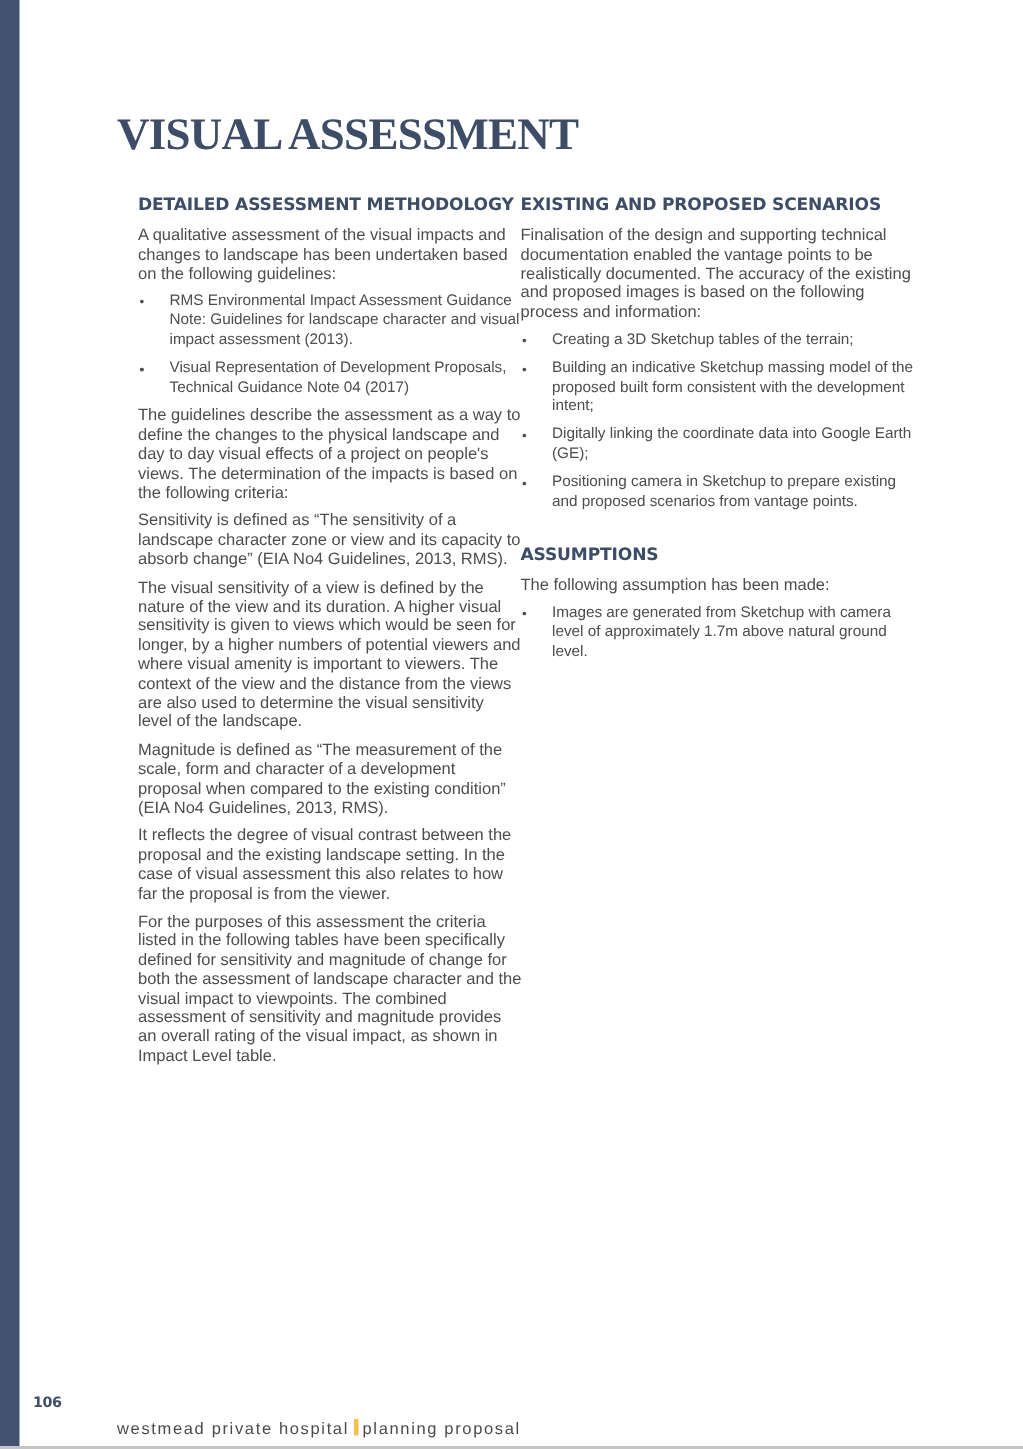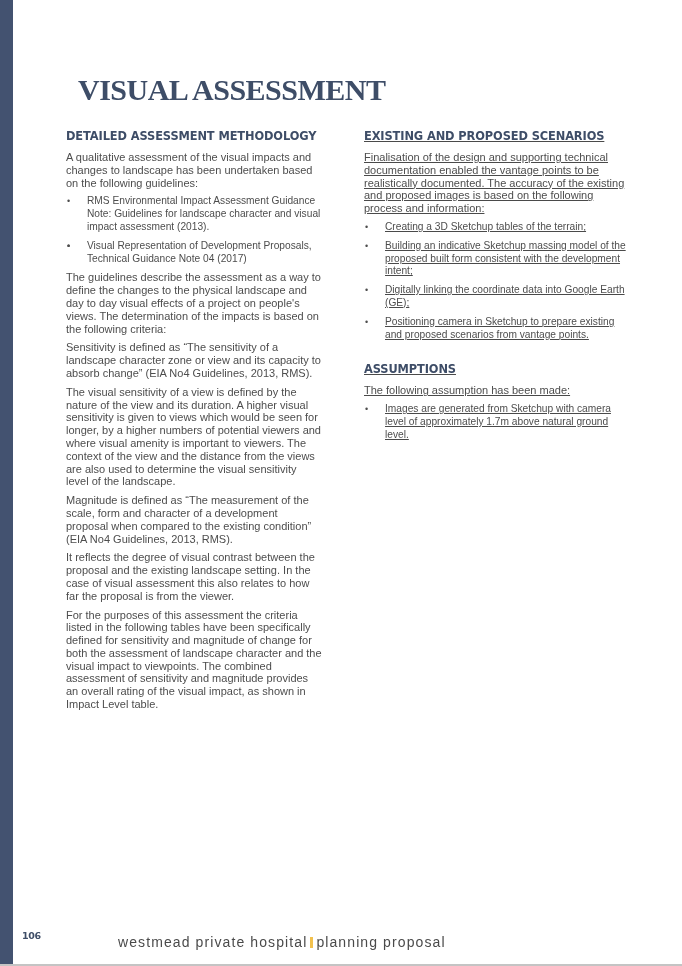--- a/index.html
+++ b/index.html
@@ -17,22 +17,22 @@
     position: absolute; left: 0; right: 0; bottom: 0; height: 2px;
     background: #c4c4c4;
   }
   .page-title {
     position: absolute; left: 78px; top: 70px; margin: 0;
     font-family: Liberation Serif, serif; font-weight: bold;
     font-size: 30px; letter-spacing: -0.5px; color: #3e4d67;
     line-height: 40px;
   }
   .col { position: absolute; top: 128px; width: 256px; }
-  .col-left { left: 66px; }
-  .col-right { left: 364px; width: 262px; text-decoration: underline; }
+  .col-left { left: 92px; }
+  .col-right { left: 347px; width: 262px; }
   h2 {
     margin: 0 0 7px 0;
     font-family: "DejaVu Sans", sans-serif; font-weight: bold;
     font-size: 11.4px; letter-spacing: -0.1px; color: #3e4d67;
     line-height: 16px;
   }
   p {
     margin: 0 0 6px 0; font-size: 11px; line-height: 12.8px; color: #4d4d4d;
   }
   ul { list-style: none; margin: 0 0 6px 0; padding: 0; }
@@ -46,22 +46,22 @@
   .spacer { height: 14px; }
   .footer {
     position: absolute; top: 930px; left: 0; width: 626px; height: 16px;
   }
   .page-number {
     position: absolute; left: 22px; top: 0;
     font-family: "DejaVu Sans", sans-serif; font-weight: bold;
     font-size: 9.5px; color: #3e4d67; letter-spacing: -0.3px;
   }
   .footer-text {
-    position: absolute; left: 78px; top: 4px; font-size: 14px;
-    letter-spacing: 1.1px; color: #4a4a4a; white-space: nowrap; margin-left: 40px;
+    position: absolute; left: 78px; top: 16px; font-size: 11px;
+    letter-spacing: 1.1px; color: #4a4a4a; white-space: nowrap;
   }
   .footer-sep {
     display: inline-block; width: 3px; height: 11px; background: #f2c14e;
     vertical-align: -1px; margin: 0 3px;
   }
 </style>
 </head>
 <body>
 
 <div class="sidebar" style="background: rgb(67, 82, 112);"></div>

